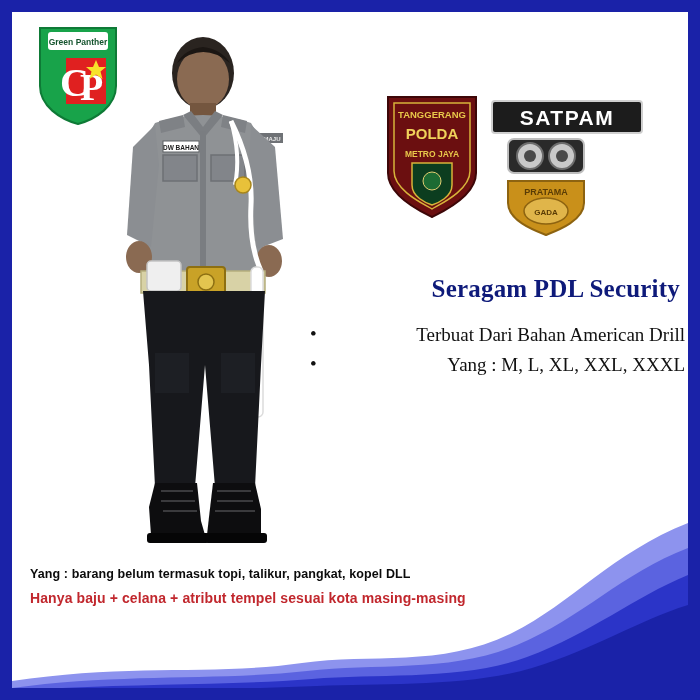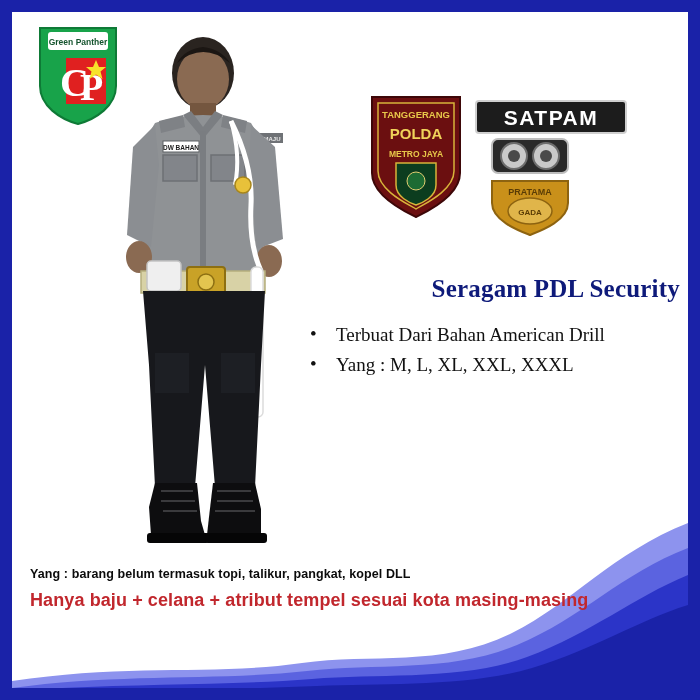--- a/index.html
+++ b/index.html
@@ -61,21 +61,21 @@
     left: 55px;
     top: 35px;
     width: 290px;
     height: 520px;
   }
   .photo svg { display: block; }
 
   
   .patches {
     position: absolute;
-    left: 364px;
+    left: 380px;
     top: 85px;
     width: 270px;
     height: 155px;
   }
   .patches svg { display: block; }
 
   
   .product-title {
     position: absolute;
     left: 320px;
@@ -98,20 +98,21 @@
     list-style: none;
     font-family: "Liberation Serif", serif;
     font-size: 19px;
     color: #111111;
     line-height: 1.42;
   }
   .bullets li {
     position: relative;
     padding-left: 36px;
     margin-bottom: 3px;
+    text-align: right;
   }
   .bullets li::before {
     content: "\2022";
     position: absolute;
     left: 10px;
     top: -1px;
     font-size: 19px;
     color: #111111;
   }
 
@@ -125,21 +126,21 @@
     font-size: 12.5px;
     color: #0b0b0b;
     letter-spacing: 0.1px;
   }
   .note-line2 {
     position: absolute;
     left: 30px;
     top: 590px;
     font-family: "Liberation Sans", sans-serif;
     font-weight: bold;
-    font-size: 18px;
+    font-size: 14px;
     color: #c1272d;
     letter-spacing: 0.1px;
   }
 </style>
 </head>
 <body>
 
 <div class="page">
 
   <div class="frame"></div>

